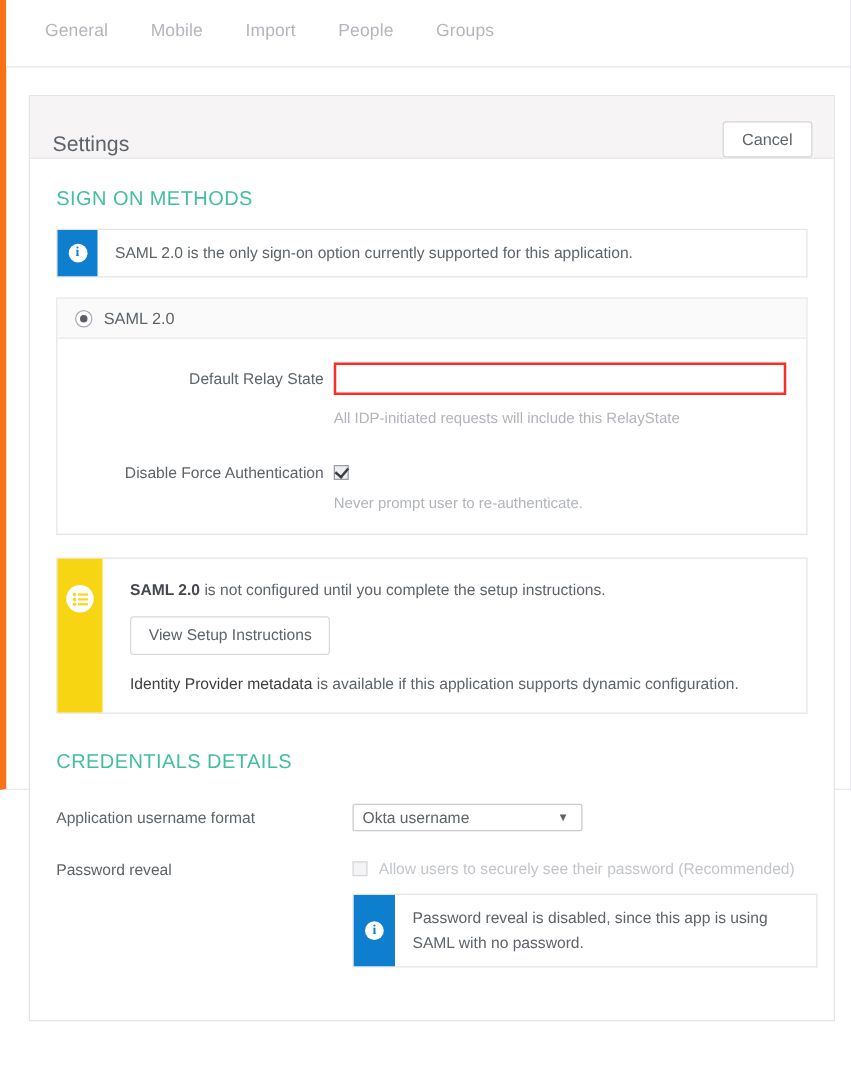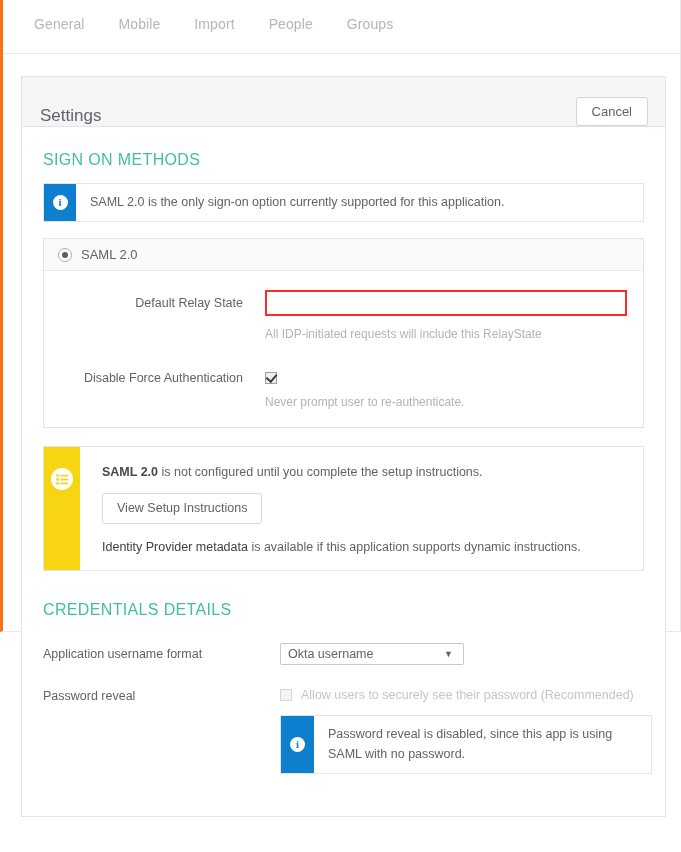--- a/index.html
+++ b/index.html
@@ -14,21 +14,21 @@
     font-size: 13px;
     color: #5e6469;
     overflow: hidden;
   }
 
   .page {
     position: relative;
     width: 681px;
     height: 632px;
     box-sizing: border-box;
-    border-left: 3px solid #f97316;
+    border-left: 5px solid #f97316;
     border-right: 1px solid #e8e8ec;
     border-bottom: 1px solid #e8e8ec;
     background: #ffffff;
   }
 
   
   .tabbar {
     position: relative;
     height: 53px;
     background: #ffffff;
@@ -215,21 +215,21 @@
   .field-row {
     display: flex;
     align-items: flex-start;
     padding: 0 16px 0 16px;
     margin-bottom: 4px;
   }
   .field-label {
     width: 205px;
     flex: 0 0 205px;
     text-align: right;
-    padding-right: 22px;
+    padding-right: 8px;
     box-sizing: border-box;
     font-size: 12.5px;
     color: #5e6469;
     padding-top: 6px;
   }
   .field-control {
     flex: 1;
   }
   .text-input {
     width: 100%;
@@ -444,21 +444,21 @@
               <rect x="4.4" y="8.6" width="8" height="1.7" fill="#f8d513"></rect>
             </svg>
           </span>
         </div>
         <div class="yellow-content">
           <div class="yellow-line1">
             <b>SAML 2.0</b><span> is not configured until you complete the setup instructions.</span>
           </div>
           <button class="btn-outline">View Setup Instructions</button>
           <div class="yellow-line2">
-            <a class="link" href="#">Identity Provider metadata</a><span> is available if this application supports dynamic instructions.</span>
+            <a class="link" href="#">Identity Provider metadata</a><span> is available if this application supports dynamic configuration.</span>
           </div>
         </div>
       </div>
 
       <div class="section-title credentials">CREDENTIALS DETAILS</div>
 
       <div class="cred-row">
         <div class="cred-label">Application username format</div>
         <div class="cred-control">
           <div class="select">

